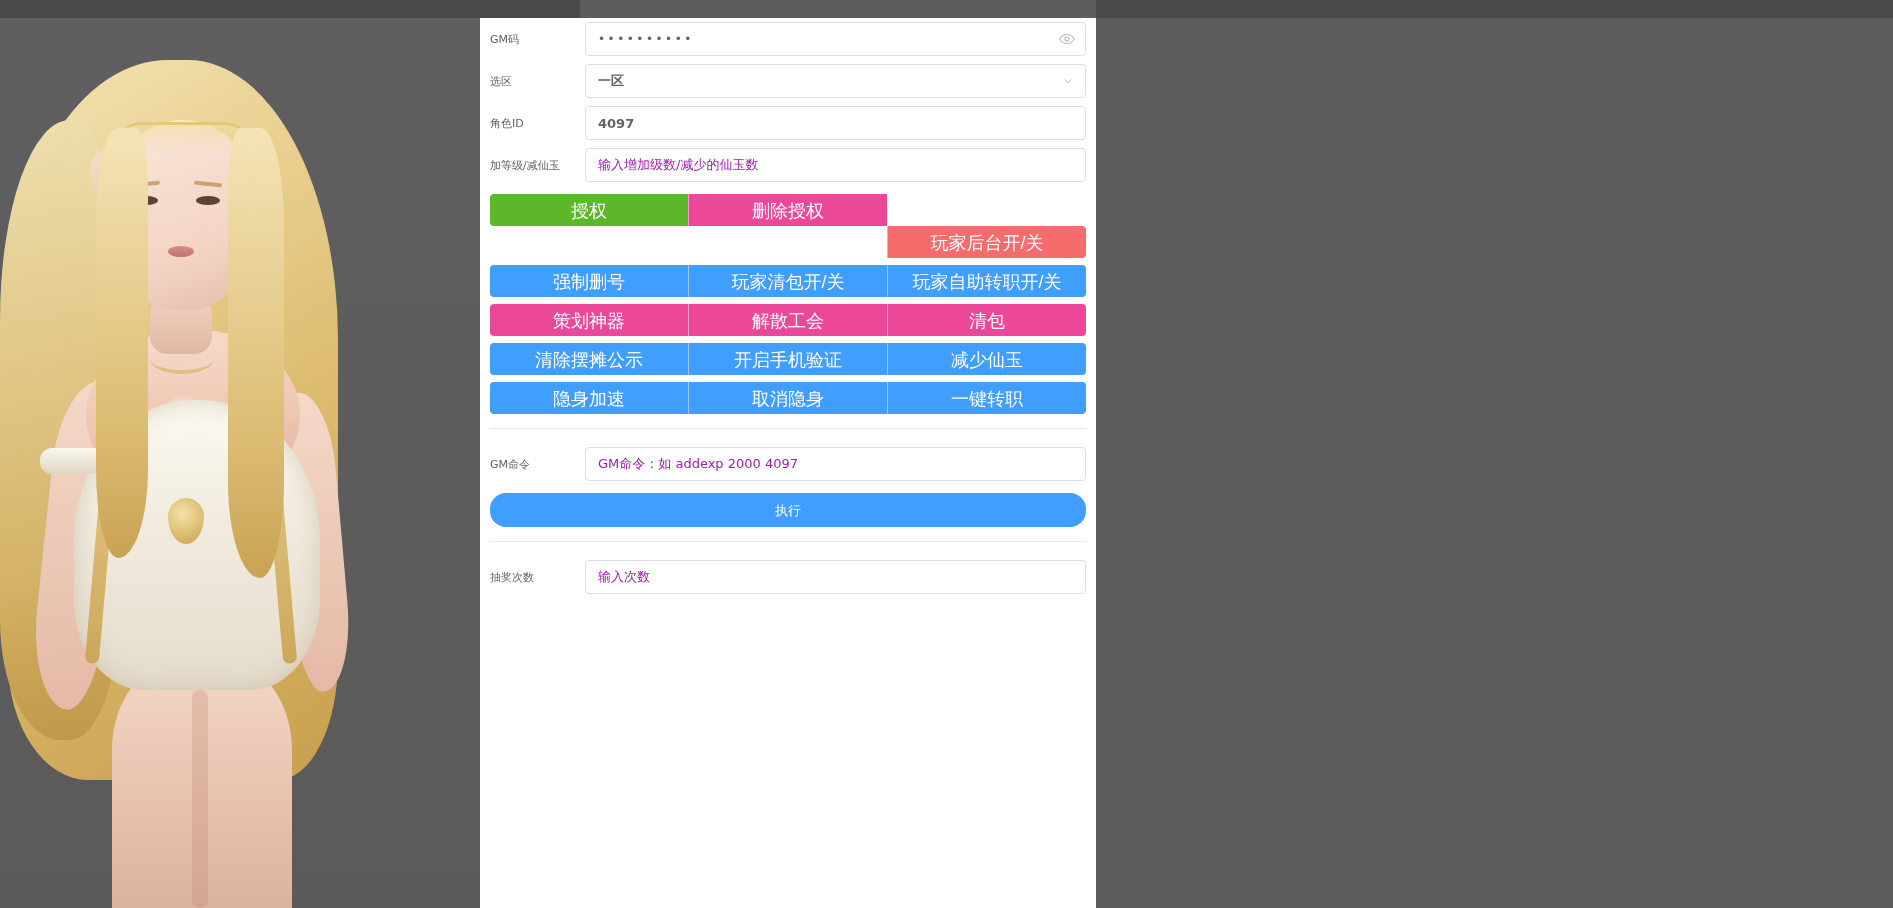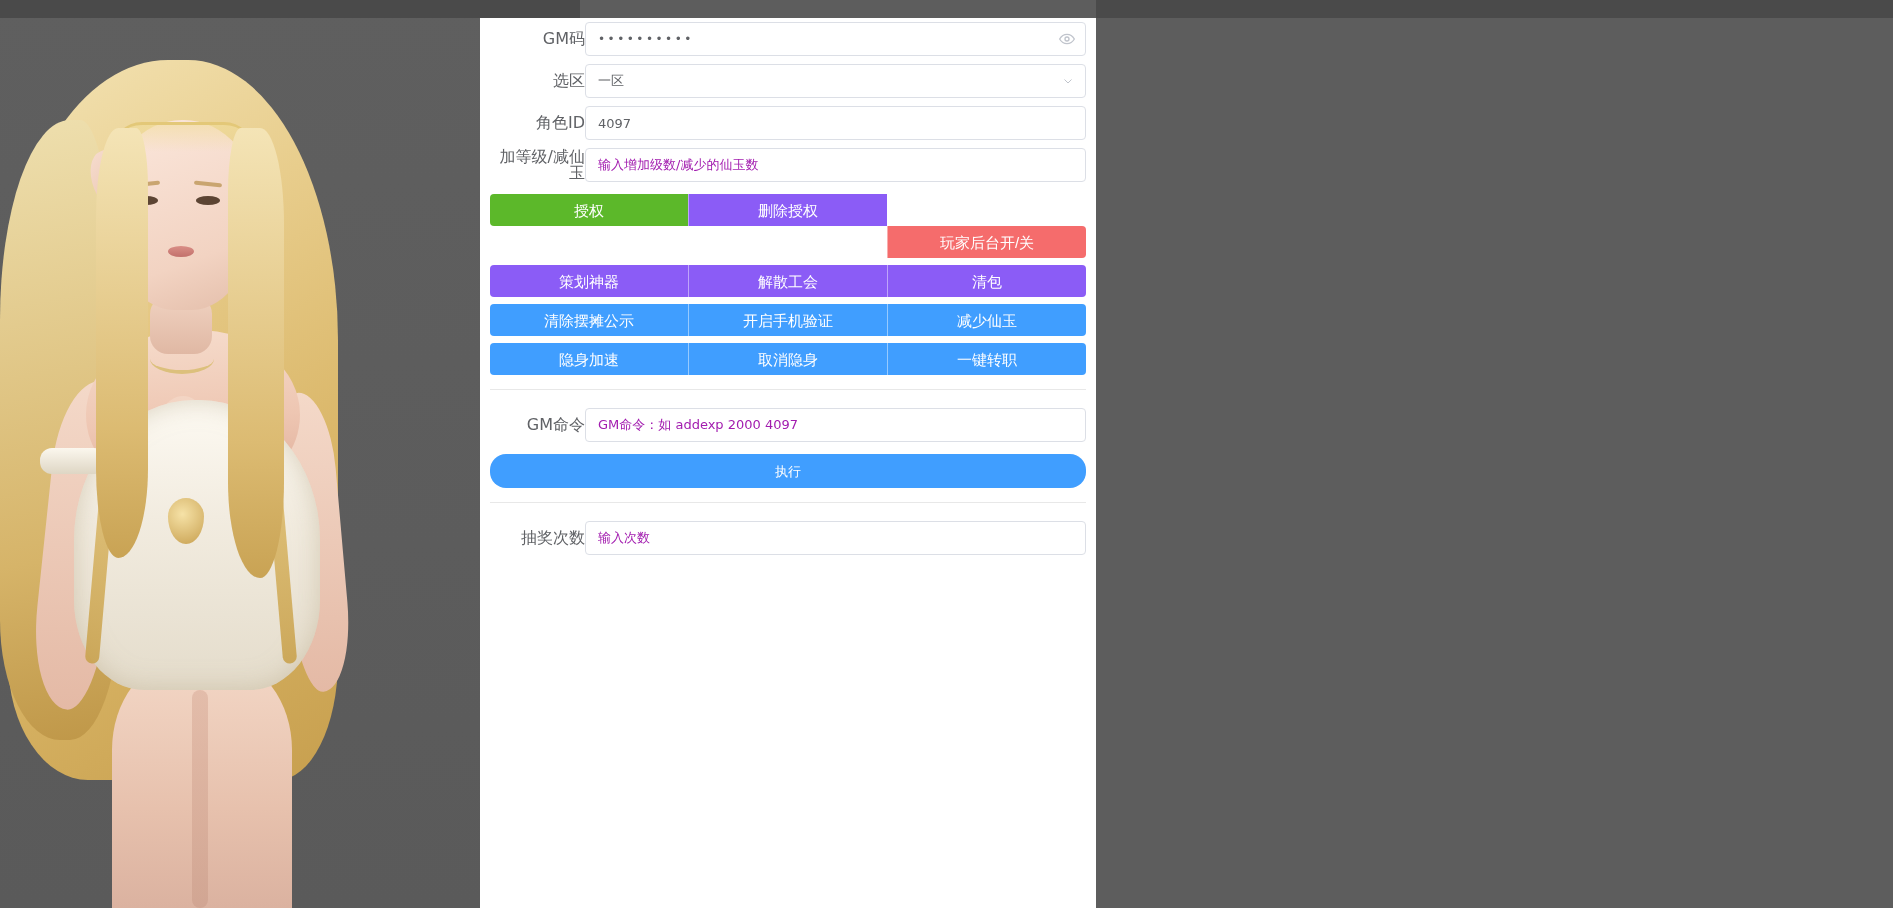--- a/index.html
+++ b/index.html
@@ -124,54 +124,54 @@
   #panel {
     position:absolute; left:480px; top:18px; width:616px; height:890px;
     background:#ffffff; overflow:hidden;
   }
 
   
   .form-row {
     display:flex; align-items:center; height:42px; margin-bottom:0px;
   }
   .form-label {
-    width:105px; flex:0 0 105px; text-align:right; padding-left:10px;
-    font-size:16px; color:#606266; line-height:1;
+    width:105px; flex:0 0 105px; text-align:left; padding-left:10px;
+    font-size:11px; color:#606266; line-height:1;
   }
   .field {
     flex:1 1 auto; height:34px; border:1px solid #dcdfe6; border-radius:4px;
     background:#fff; display:flex; align-items:center; padding:0 12px;
     font-size:13px; color:#606266; position:relative;
     margin-right:10px;
   }
-  .field .val { color:#606266; }
+  .field .val { color:#606266;font-weight:bold; }
   .field .ph { color:#a21caf; }
   .dots { letter-spacing:2.5px; font-size:12px; color:#606266; }
   .eye-icon {
     position:absolute; right:10px; top:50%; transform:translateY(-50%);
     width:16px; height:16px; color:#c0c4cc;
   }
   .caret {
     position:absolute; right:11px; top:50%; transform:translateY(-50%);
     width:12px; height:12px; color:#c0c4cc;
   }
 
   
   #btn-grid { padding:8px 10px 0 10px; }
   .btn-row { display:flex; gap:0; margin-bottom:7px; }
   .btn {
     flex:1 1 0; height:32px; line-height:32px; text-align:center;
-    font-size:15px; color:#fff; cursor:pointer; user-select:none;
+    font-size:18px; color:#fff; cursor:pointer; user-select:none;
     border:none;
   }
   .btn + .btn { border-left:1px solid rgba(255,255,255,.45); }
   .btn-row .btn:first-child { border-radius:4px 0 0 4px; }
   .btn-row .btn:last-child  { border-radius:0 4px 4px 0; }
   .g-green  { background:#5cb82a; }
-  .g-orange { background:#8b5cf6; }
+  .g-orange { background:#ec4899; }
   .g-red    { background:#f56c6c;margin-top:32px; }
   .g-blue   { background:#409eff; }
 
   .divider { height:1px; background:#e8e8e8; margin:14px 10px 0 10px; }
 
   .wide-btn {
     display:block; margin:8px 10px 0 10px; height:34px; line-height:34px;
     background:#409eff; color:#fff; font-size:13px; text-align:center;
     border-radius:16px; border:none; width:calc(100% - 20px); cursor:pointer;
   }
@@ -250,20 +250,25 @@
       </div>
     </div>
 
   <div id="btn-grid">
       <div class="btn-row">
         <button class="btn g-green">授权</button>
         <button class="btn g-orange">删除授权</button>
         <button class="btn g-red">玩家后台开/关</button>
       </div>
       <div class="btn-row">
+        <button class="btn g-blue">强制删号</button>
+        <button class="btn g-blue">玩家清包开/关</button>
+        <button class="btn g-blue">玩家自助转职开/关</button>
+      </div>
+      <div class="btn-row">
         <button class="btn g-orange">策划神器</button>
         <button class="btn g-orange">解散工会</button>
         <button class="btn g-orange">清包</button>
       </div>
       <div class="btn-row">
         <button class="btn g-blue">清除摆摊公示</button>
         <button class="btn g-blue">开启手机验证</button>
         <button class="btn g-blue">减少仙玉</button>
       </div>
       <div class="btn-row">

